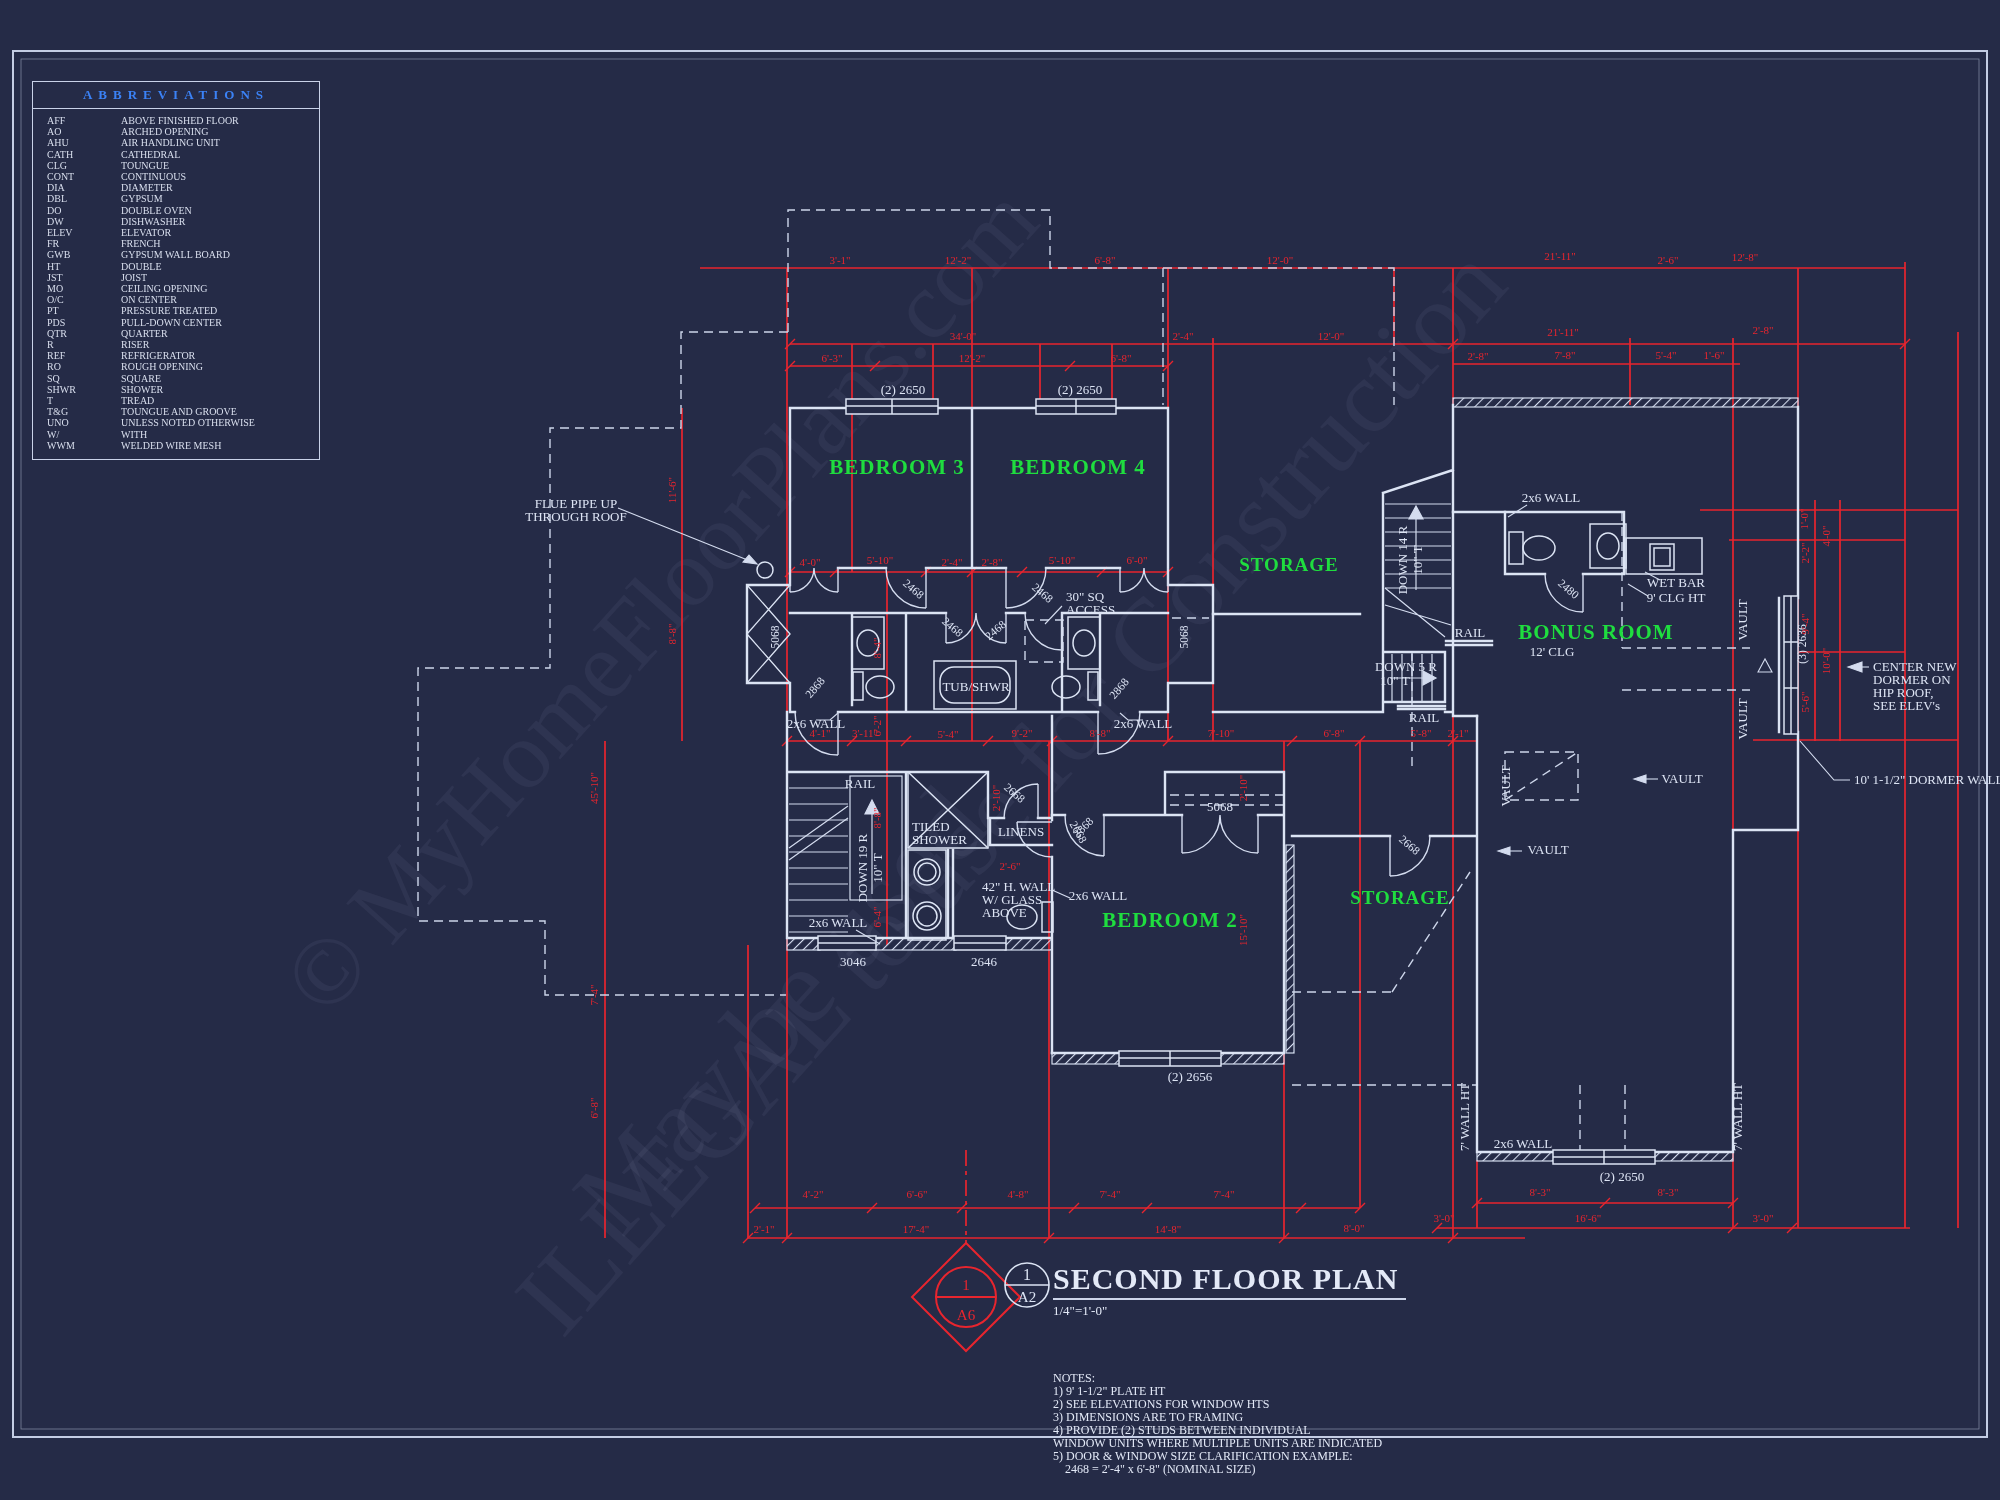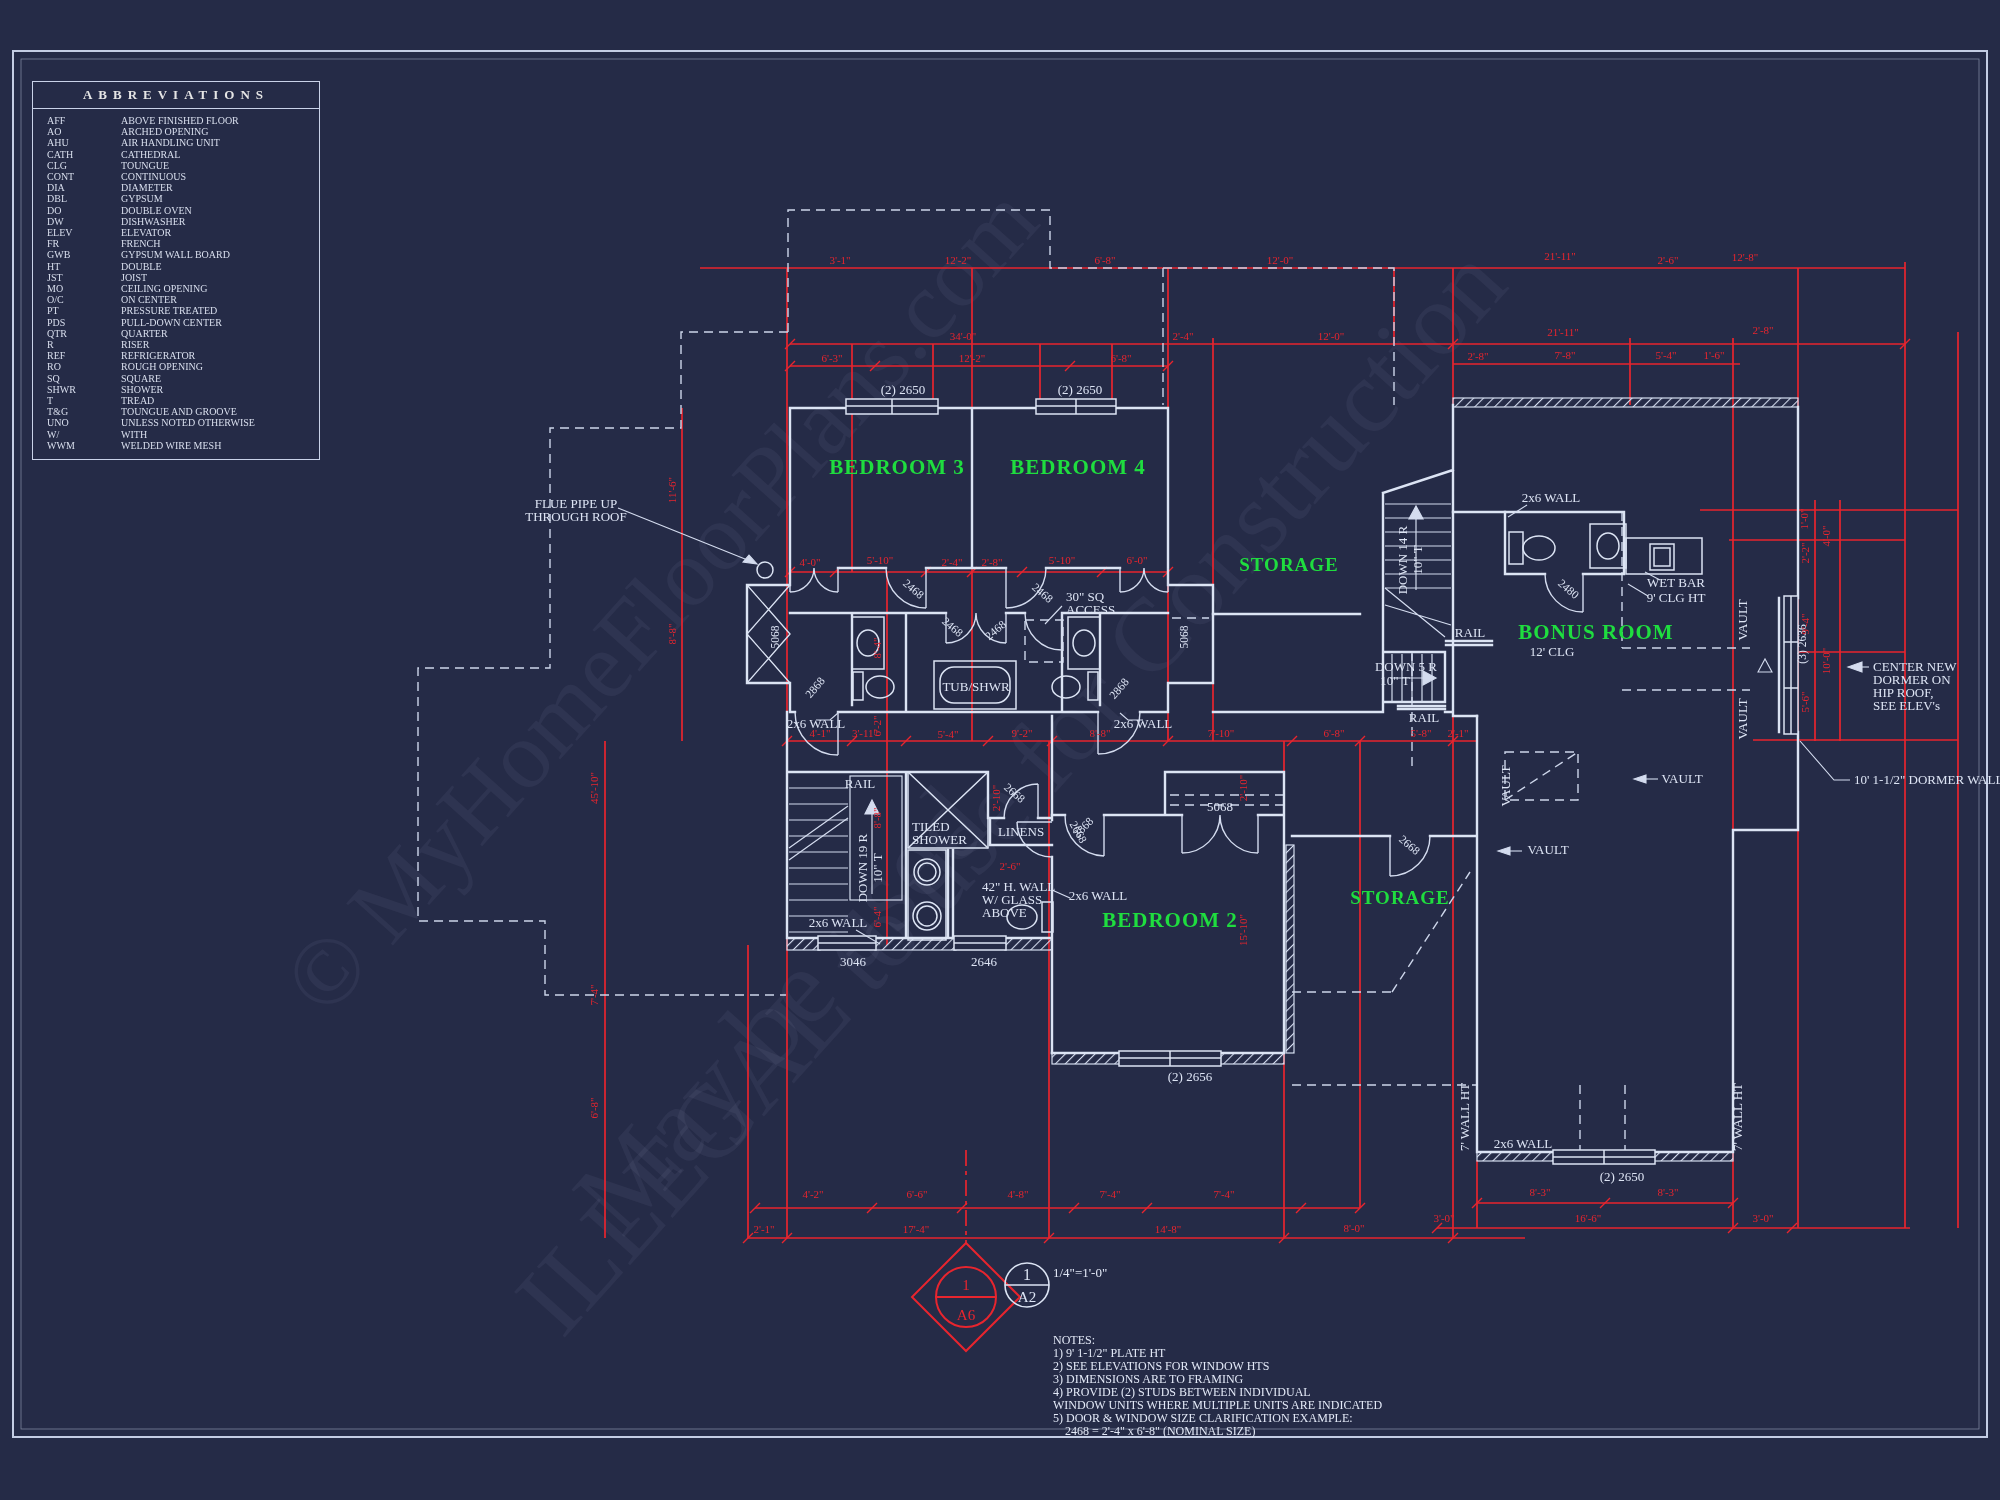--- a/index.html
+++ b/index.html
@@ -7,21 +7,21 @@
          font-family:"Liberation Serif",serif;}
   
   .wm{position:absolute;white-space:nowrap;color:rgba(210,222,255,0.055);
       transform:translate(-50%,-50%) rotate(-48deg);font-family:"Liberation Serif",serif;}
   .wm1{left:660px;top:600px;font-size:96px;}
   .wm2{left:1010px;top:790px;font-size:104px;}
   .wm3{left:780px;top:1010px;font-size:108px;}
   
   .abbr{position:absolute;left:32px;top:81px;width:286px;height:377px;
         border:1.6px solid #c9d2e8;color:#d9dfee;}
-  .abbr-title{height:26px;line-height:26px;text-align:center;color:#e5e5e5;
+  .abbr-title{height:26px;line-height:26px;text-align:center;color:#3b82f6;
         font-weight:bold;font-size:13px;letter-spacing:6px;border-bottom:1.6px solid #c9d2e8;}
   .abbr-rows{padding:6px 0 0 14px;}
   .abbr-row{display:flex;font-size:10px;line-height:11.2px;}
   .abbr-code{width:74px;flex:none;}
   .abbr-def{flex:1;}
   
   .tb{position:absolute;left:1053px;top:1262px;color:#e3e9f7;}
   .tb-title{font-size:30px;font-weight:bold;letter-spacing:1px;border-bottom:2px solid #cdd5ea;
             padding:0 8px 2px 0;display:inline-block;min-width:292px;}
   .tb-scale{font-size:13px;margin-top:3px;}
@@ -576,19 +576,20 @@
         </div>
 
         <div class="abbr-row">
           <span class="abbr-code">WWM</span>
           <span class="abbr-def">WELDED WIRE MESH</span>
         </div>
       </div>
   </div>
 
   <div class="tb">
+    <div class="tb-title">SECOND FLOOR PLAN</div>
     <div class="tb-scale">1/4"=1'-0"</div>
     <div class="tb-notes">
       
     <div class="note">NOTES:</div><div class="note">1) 9' 1-1/2" PLATE HT</div><div class="note">2) SEE ELEVATIONS FOR WINDOW HTS</div><div class="note">3) DIMENSIONS ARE TO FRAMING</div><div class="note">4) PROVIDE (2) STUDS BETWEEN INDIVIDUAL</div><div class="note">WINDOW UNITS WHERE MULTIPLE UNITS ARE INDICATED</div><div class="note">5) DOOR &amp; WINDOW SIZE CLARIFICATION EXAMPLE:</div><div class="note">    2468 = 2'-4" x 6'-8" (NOMINAL SIZE)</div></div>
   </div>
 
 </div>
 
 </body></html>

